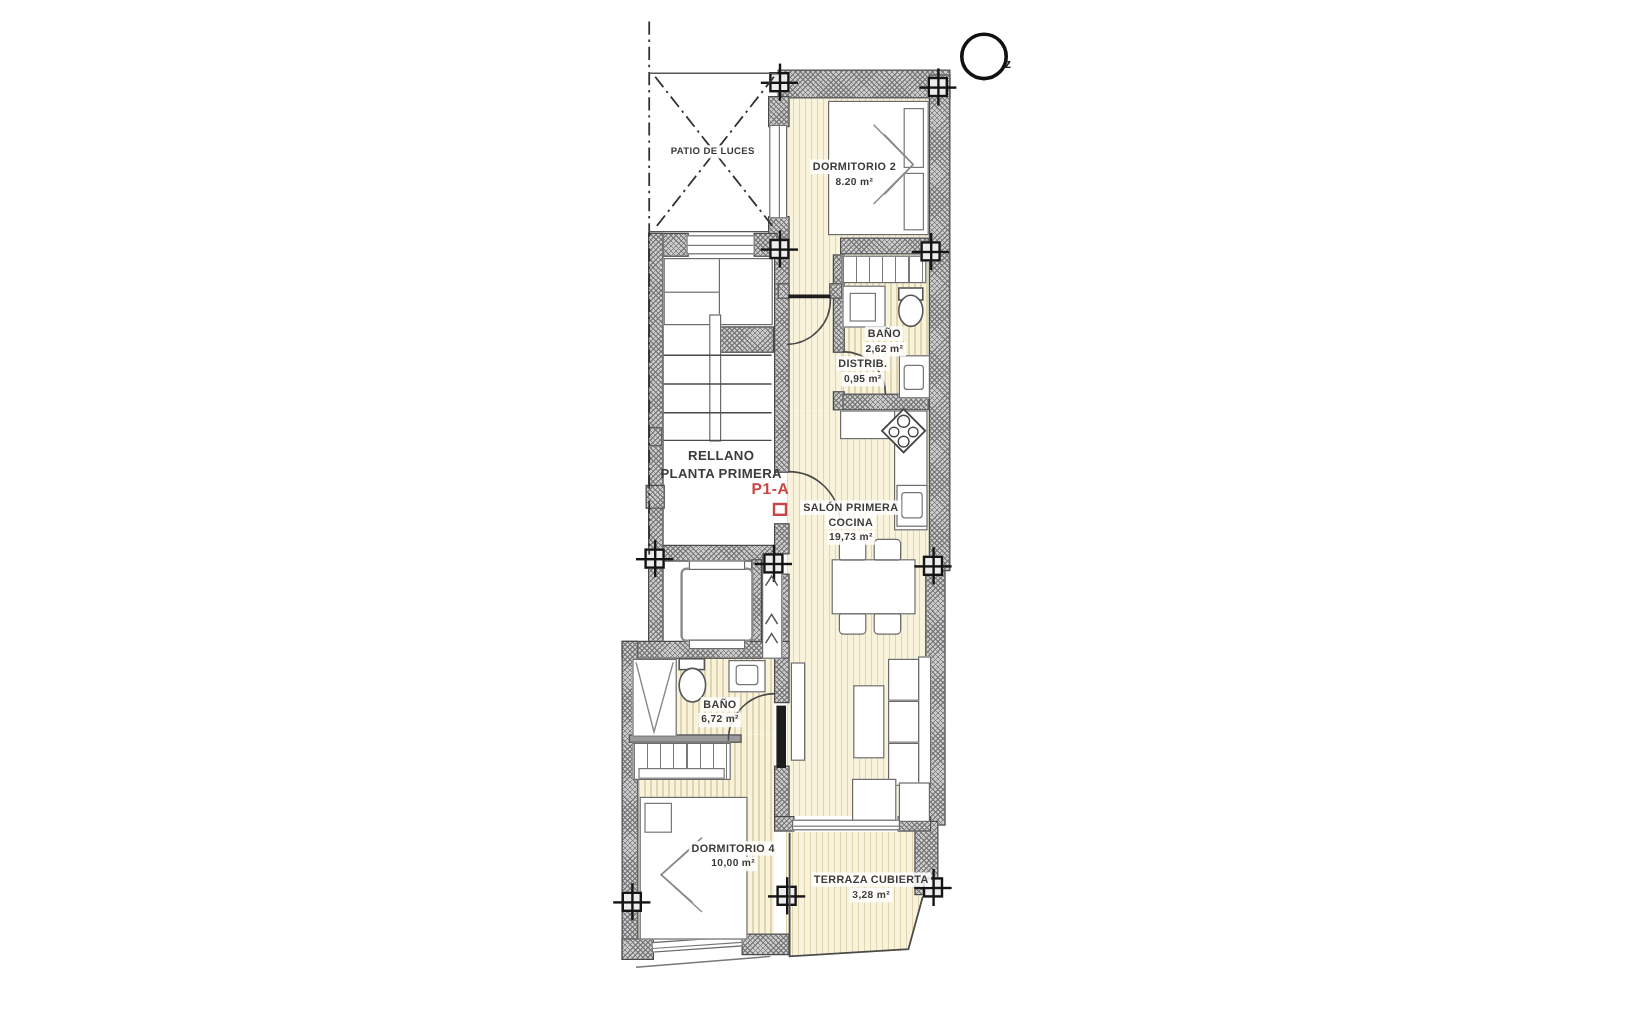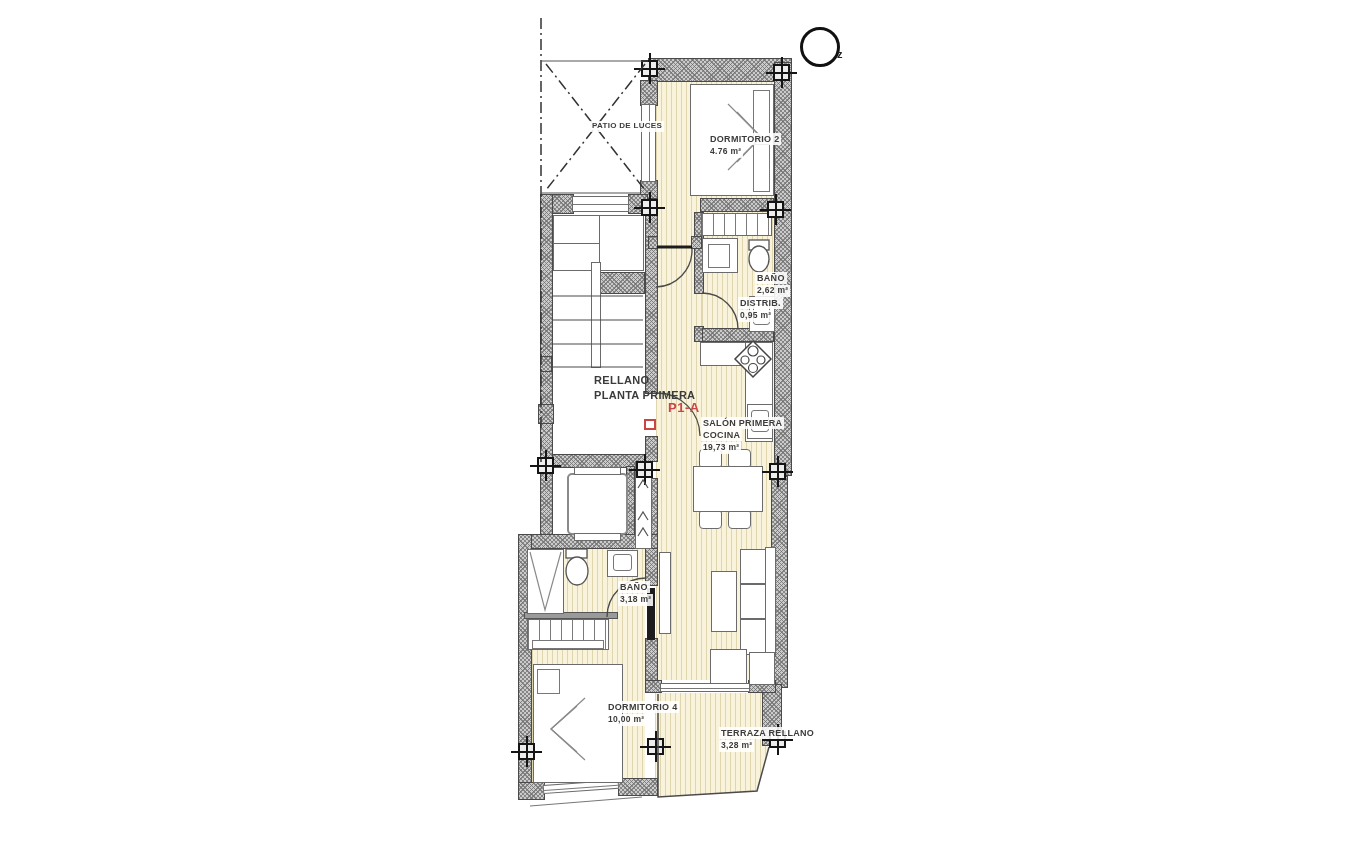--- a/index.html
+++ b/index.html
@@ -12,22 +12,22 @@
   .thinwall{position:absolute;background:#9a9a9a;border:1px solid #555;box-sizing:border-box;z-index:10;}
   .room{position:absolute;background-color:#f8f3da;
         background-image:repeating-linear-gradient(90deg,rgba(176,158,96,.35) 0 1px,transparent 1px 5px);
         z-index:5;}
   .furn{position:absolute;background:#ffffff;border:1px solid #6b6b6b;box-sizing:border-box;z-index:20;}
   .inner{position:absolute;border:1px solid #777;box-sizing:border-box;z-index:21;background:#fff;}
   .col{position:absolute;width:17px;height:17px;background:#ededed;border:2px solid #151515;
        box-sizing:border-box;z-index:26;}
   .col::before{content:"";position:absolute;left:-9px;right:-9px;top:50%;height:2px;margin-top:-1px;background:#151515;}
   .col::after{content:"";position:absolute;top:-9px;bottom:-9px;left:50%;width:2px;margin-left:-1px;background:#151515;}
-  .lbl{position:absolute;text-align:left;font-weight:bold;color:#3b3b3b;z-index:40;
-       font-size:9px;line-height:1.35;letter-spacing:.3px;white-space:nowrap;margin-left:48px;}
+  .lbl{position:absolute;text-align:center;font-weight:bold;color:#3b3b3b;z-index:40;
+       font-size:9px;line-height:1.35;letter-spacing:.3px;white-space:nowrap;}
   .lbl .bg{background:rgba(255,255,255,.88);padding:0 2px;display:inline-block;}
   .area{font-size:8.5px;}
   .wardrobe{background-color:#fff;
         background-image:repeating-linear-gradient(90deg,#7a7a7a 0 1px,transparent 1px 11px);}
   svg.lines{position:absolute;left:0;top:0;z-index:30;pointer-events:none;}
   .redmark{position:absolute;border:2px solid #c94545;box-sizing:border-box;z-index:31;}
   .leaf{position:absolute;background:#1d1d1d;z-index:31;}
   .compass{position:absolute;width:40px;height:40px;border:3px solid #111;border-radius:50%;
            box-sizing:border-box;background:#fff;z-index:40;}
   .compass-z{position:absolute;z-index:41;font-size:11px;font-weight:bold;color:#222;}
@@ -221,21 +221,21 @@
       <line x1="809" y1="35" x2="837" y2="53"></line>
     </g>
   </svg>
 
   <div class="lbl" style="left:542px;top:121px;width:104px;font-size:8px;">
     <span class="bg">PATIO DE LUCES</span>
   </div>
 
   <div class="lbl" style="left:660px;top:133px;width:104px;">
     <span class="bg">DORMITORIO 2</span><br>
-    <span class="bg area">4.76 m²</span>
+    <span class="bg area">8.20 m²</span>
   </div>
 
   <div class="lbl" style="left:707px;top:272px;width:60px;">
     <span class="bg">BAÑO</span><br>
     <span class="bg area">2,62 m²</span>
   </div>
 
   <div class="lbl" style="left:646px;top:297px;width:58px;padding-left:44px;">
     <span class="bg">DISTRIB.</span><br>
     <span class="bg area">0,95 m²</span>
@@ -251,26 +251,26 @@
   </div>
 
   <div class="lbl" style="left:653px;top:417px;width:112px;">
     <span class="bg">SALÓN PRIMERA</span><br>
     <span class="bg">COCINA</span><br>
     <span class="bg area">19,73 m²</span>
   </div>
 
   <div class="lbl" style="left:570px;top:581px;width:60px;">
     <span class="bg">BAÑO</span><br>
-    <span class="bg area">3,18 m²</span>
+    <span class="bg area">6,72 m²</span>
   </div>
 
   <div class="lbl" style="left:558px;top:701px;width:106px;">
     <span class="bg">DORMITORIO 4</span><br>
     <span class="bg area">10,00 m²</span>
   </div>
 
   <div class="lbl" style="left:671px;top:727px;width:110px;">
-    <span class="bg">TERRAZA RELLANO</span><br>
+    <span class="bg">TERRAZA CUBIERTA</span><br>
     <span class="bg area">3,28 m²</span>
   </div>
 
 </div>
 
 </body></html>

